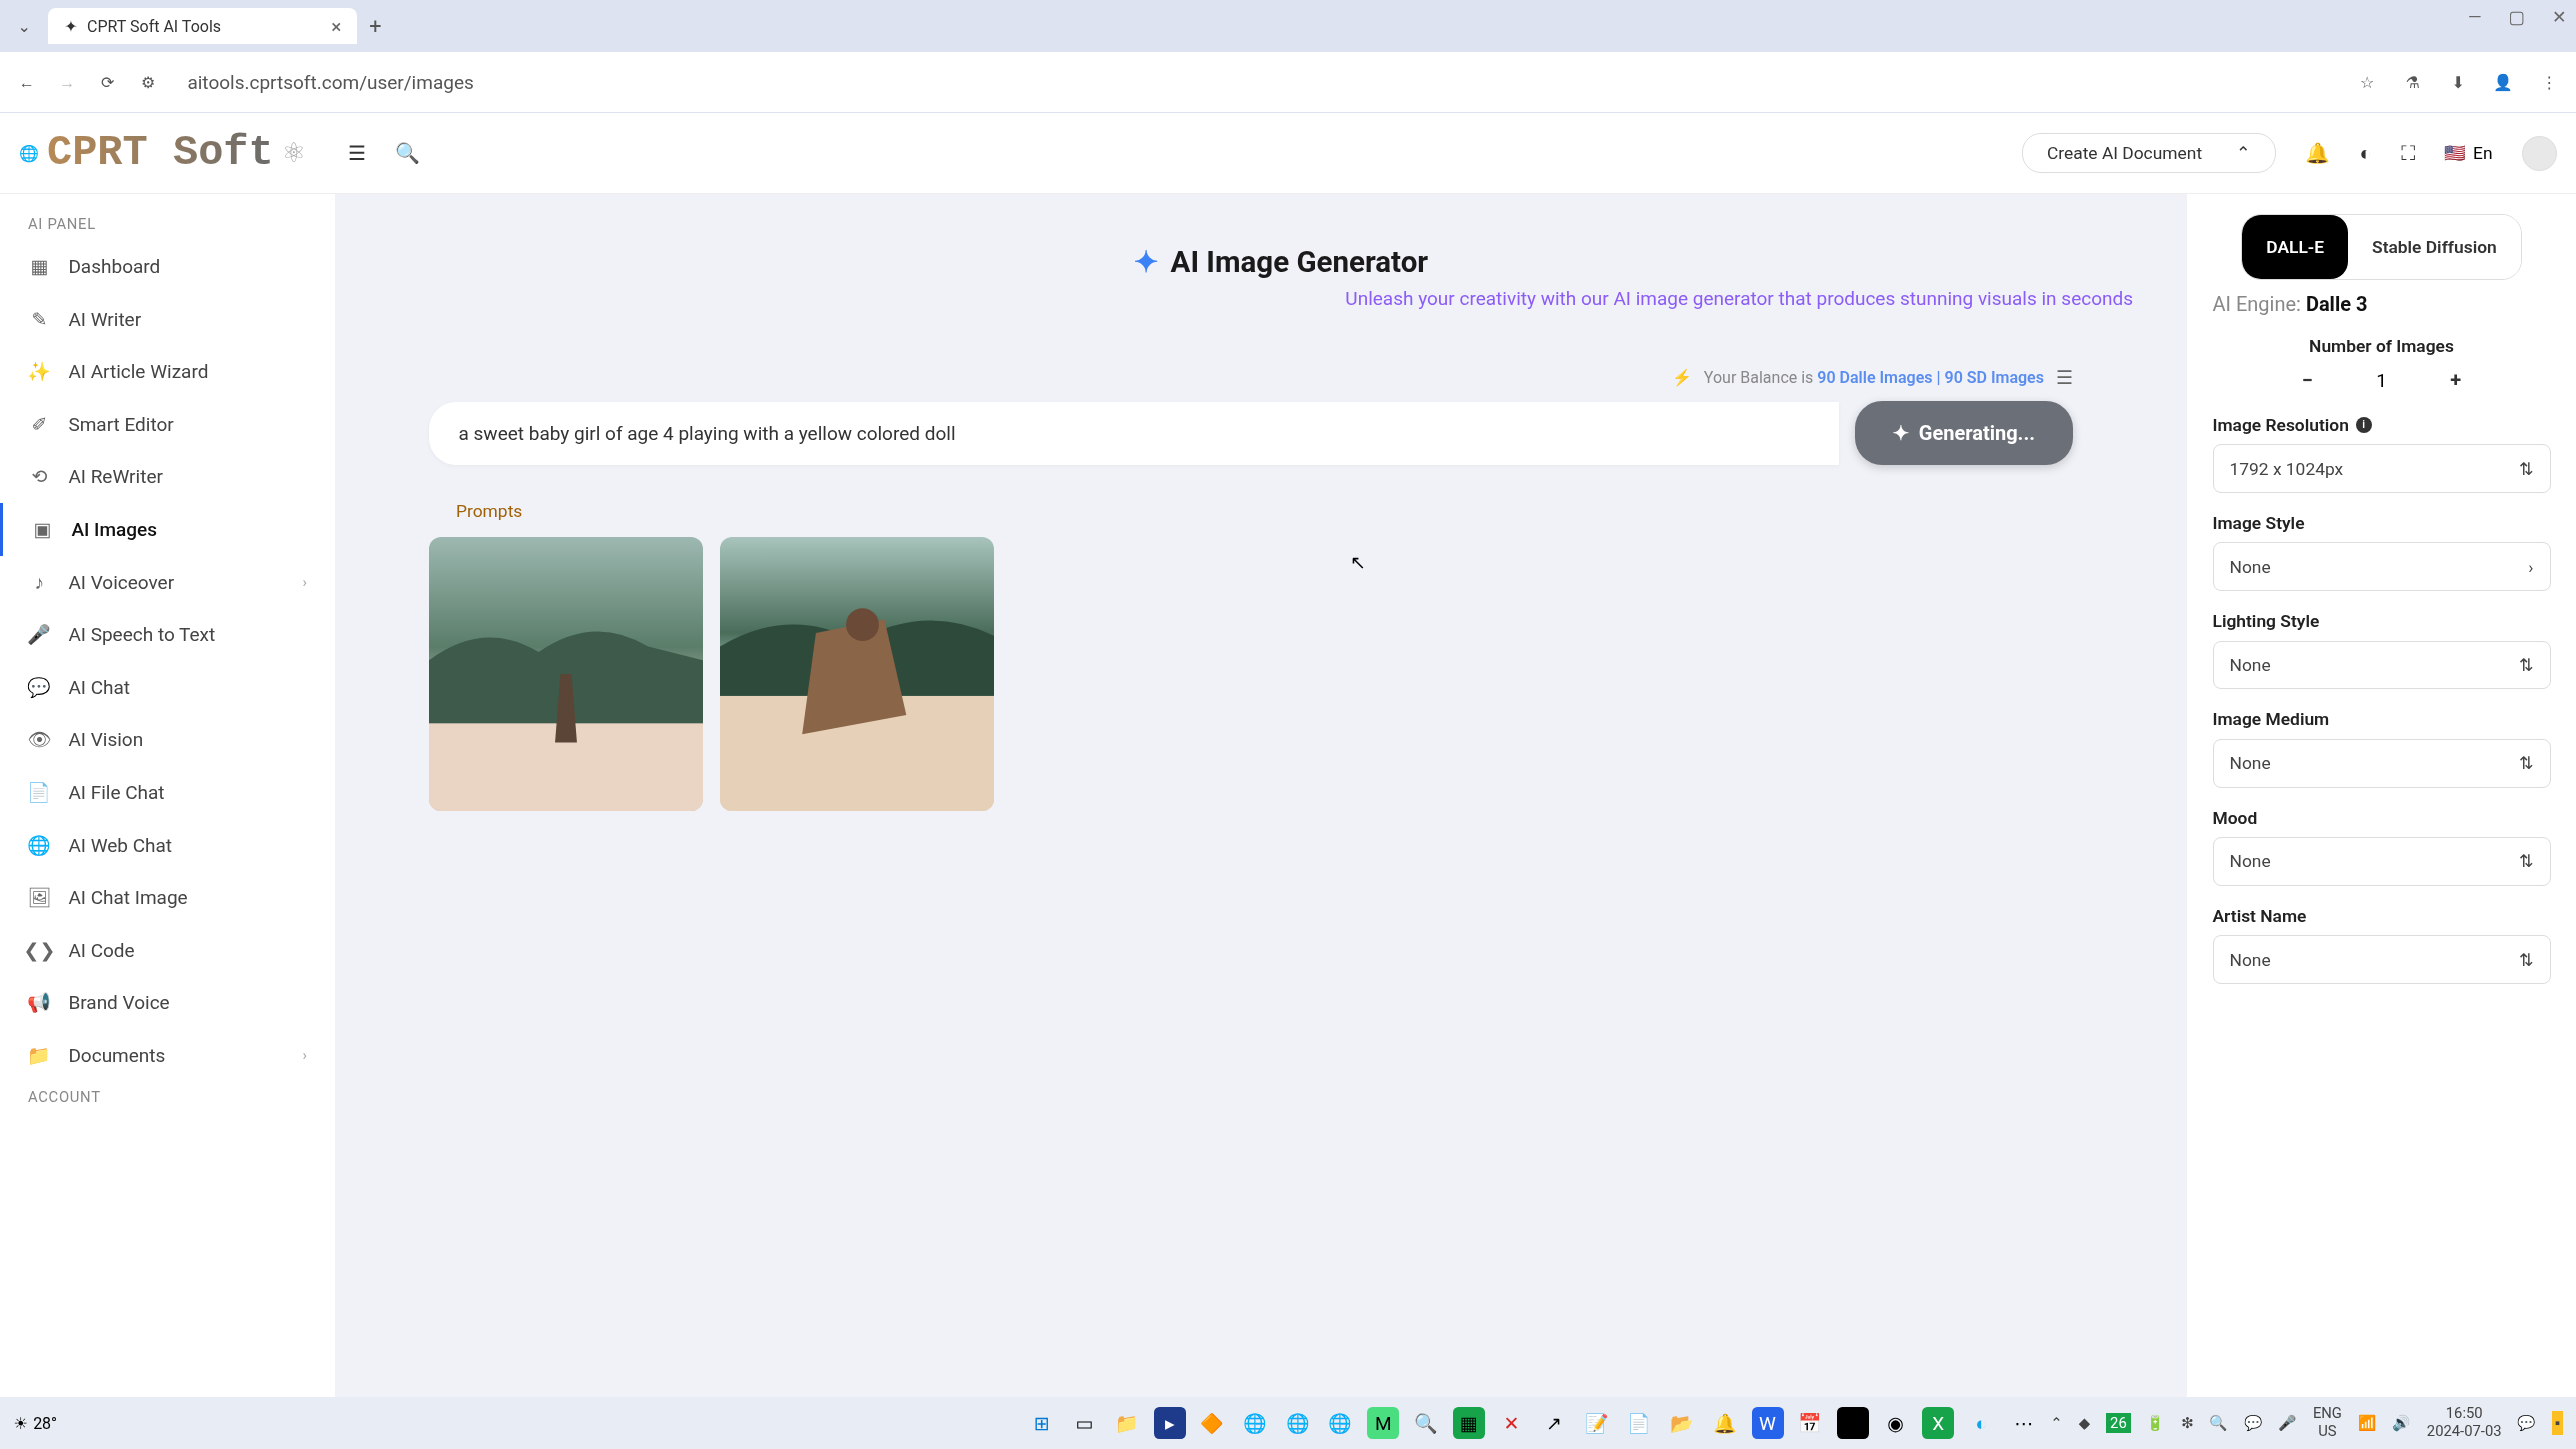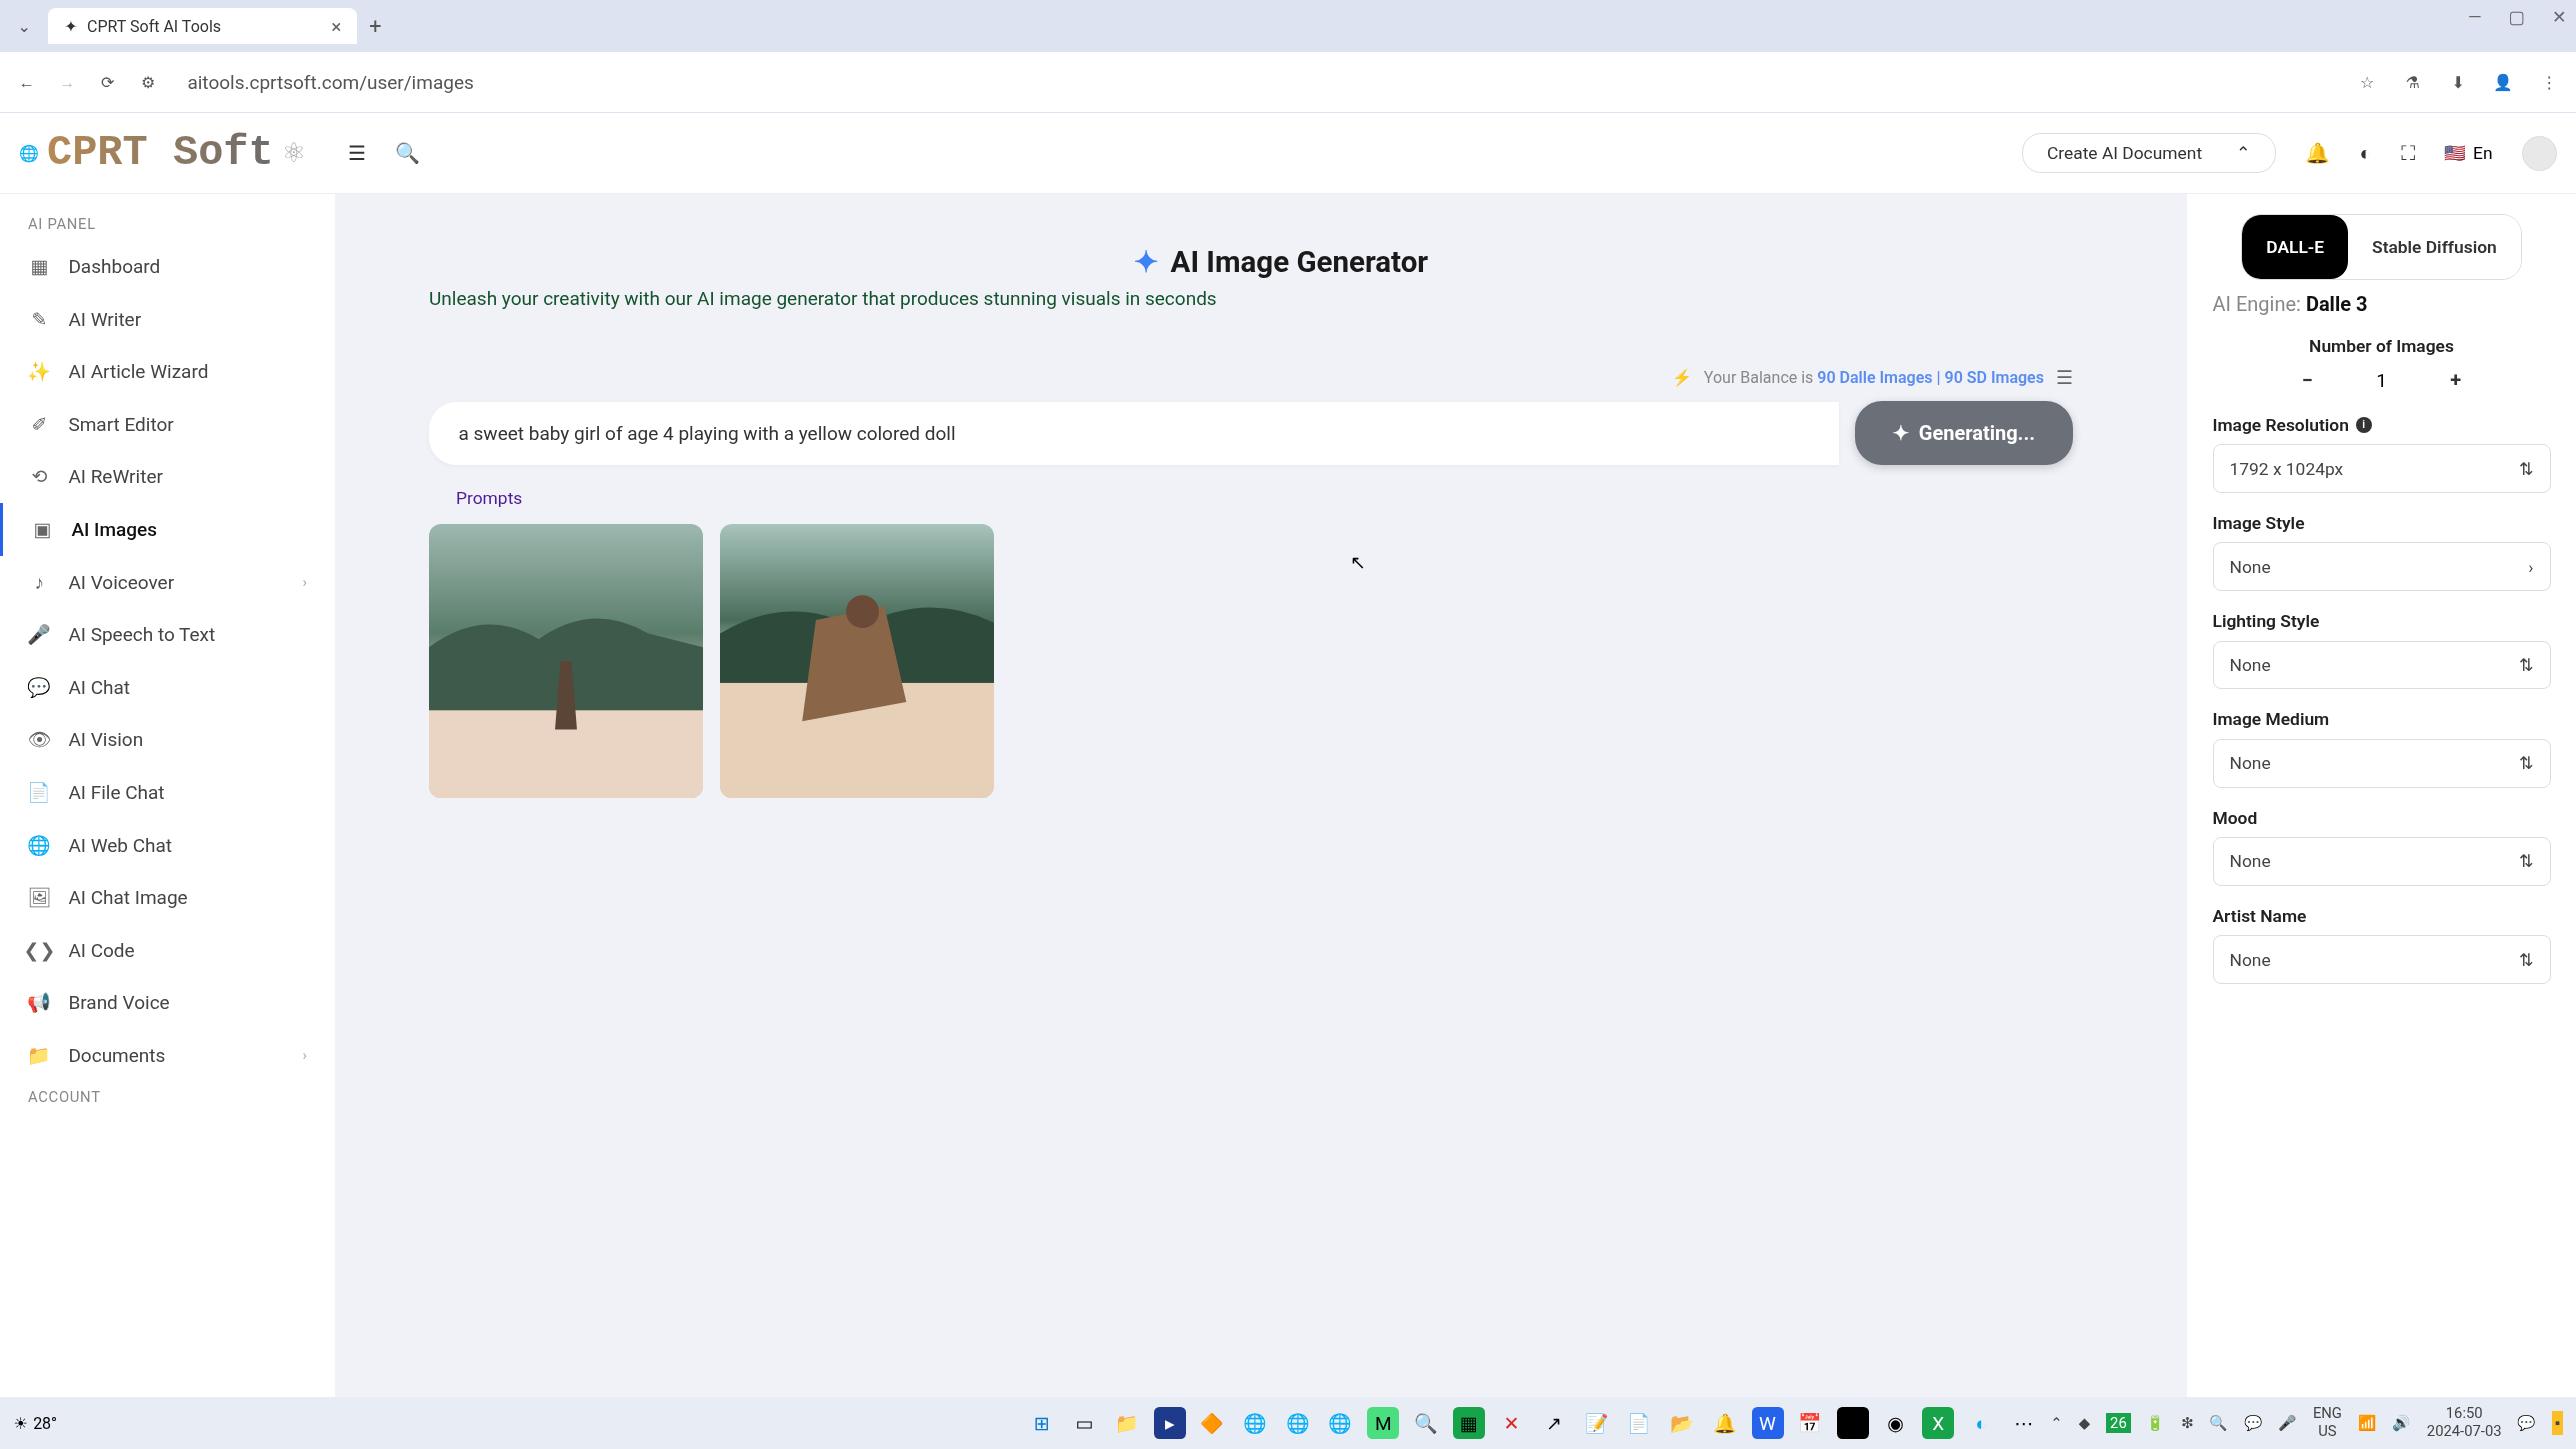--- a/index.html
+++ b/index.html
@@ -28,27 +28,27 @@
 .layout{display:flex;height:calc(100% - 193px)}
 .sidebar{width:335px;background:#fff;padding:14.8px 0;overflow-y:auto}
 .side-label{font-size:14.8px;color:#888;padding:6.7px 28px;letter-spacing:0.7px}
 .side-item{display:flex;align-items:center;gap:17.4px;padding:14.8px 28px;font-size:19px;color:#444;cursor:pointer}
 .side-item.active{border-left:3.4px solid #2563eb;color:#111;font-weight:500}
 .side-item .chev{margin-left:auto;color:#aaa;font-size:14.8px}
 .side-ico{width:23px;height:23px;display:flex;align-items:center;justify-content:center;color:#666}
 
 .main{flex:1;padding:34px 54px 0 94px;position:relative;overflow:hidden}
 .page-title{text-align:center;font-size:29.5px;font-weight:700;color:#1a1a1a;display:flex;align-items:center;justify-content:center;gap:12px;margin-top:17.4px}
-.page-sub{text-align:left;font-size:19px;color:#14532d;margin-top:8px}
+.page-sub{text-align:right;font-size:19px;color:#8b5cf6;margin-top:8px}
 .balance-row{display:flex;justify-content:flex-end;align-items:center;gap:12px;margin-top:56px;padding-right:60px;font-size:16px;color:#888}
 .balance-row b{color:#5b8def;font-weight:600}
 .prompt-row{display:flex;align-items:center;gap:16px;margin-top:12px;padding-right:60px}
 .prompt-input{flex:1;border:none;border-radius:27px 0 0 27px;padding:20px 29.5px;font-size:19px;color:#333;background:#fff;box-shadow:0 1.3px 5.4px rgba(0,0,0,.04)}
 .gen-btn{background:#6b6f78;color:#fff;font-weight:700;font-size:20px;padding:20px 38px;border:none;border-radius:27px;display:flex;align-items:center;gap:9.4px;box-shadow:0 2.7px 9.4px rgba(0,0,0,.18)}
-.prompts-label{font-size:17.4px;color:#4c1d95;margin:23px 0 16px 27px}
+.prompts-label{font-size:17.4px;color:#a16207;margin:36px 0 16px 27px}
 .gallery{display:flex;gap:17.4px;padding-left:0}
 .thumb{width:274px;height:274px;border-radius:12px;overflow:hidden;position:relative}
 .thumb1{background:linear-gradient(180deg,#9db8b0 0%,#5a7d6a 40%,#e6cfc2 70%,#d9b9a8 100%)}
 .thumb2{background:linear-gradient(180deg,#a8c4bc 0%,#4a6d5a 35%,#c9e4de 55%,#dcc4a8 100%)}
 .thumb svg{position:absolute;inset:0}
 .footer{position:absolute;bottom:13.4px;left:0;right:0;text-align:center;font-size:16px;color:#888}
 .footer a{color:#3b82f6;font-weight:600;text-decoration:none}
 .version{color:#3b82f6;font-size:14.8px;display:block;margin-top:4px}
 
 .rightp{width:389px;background:#fff;padding:20px 25.5px;overflow-y:auto}

